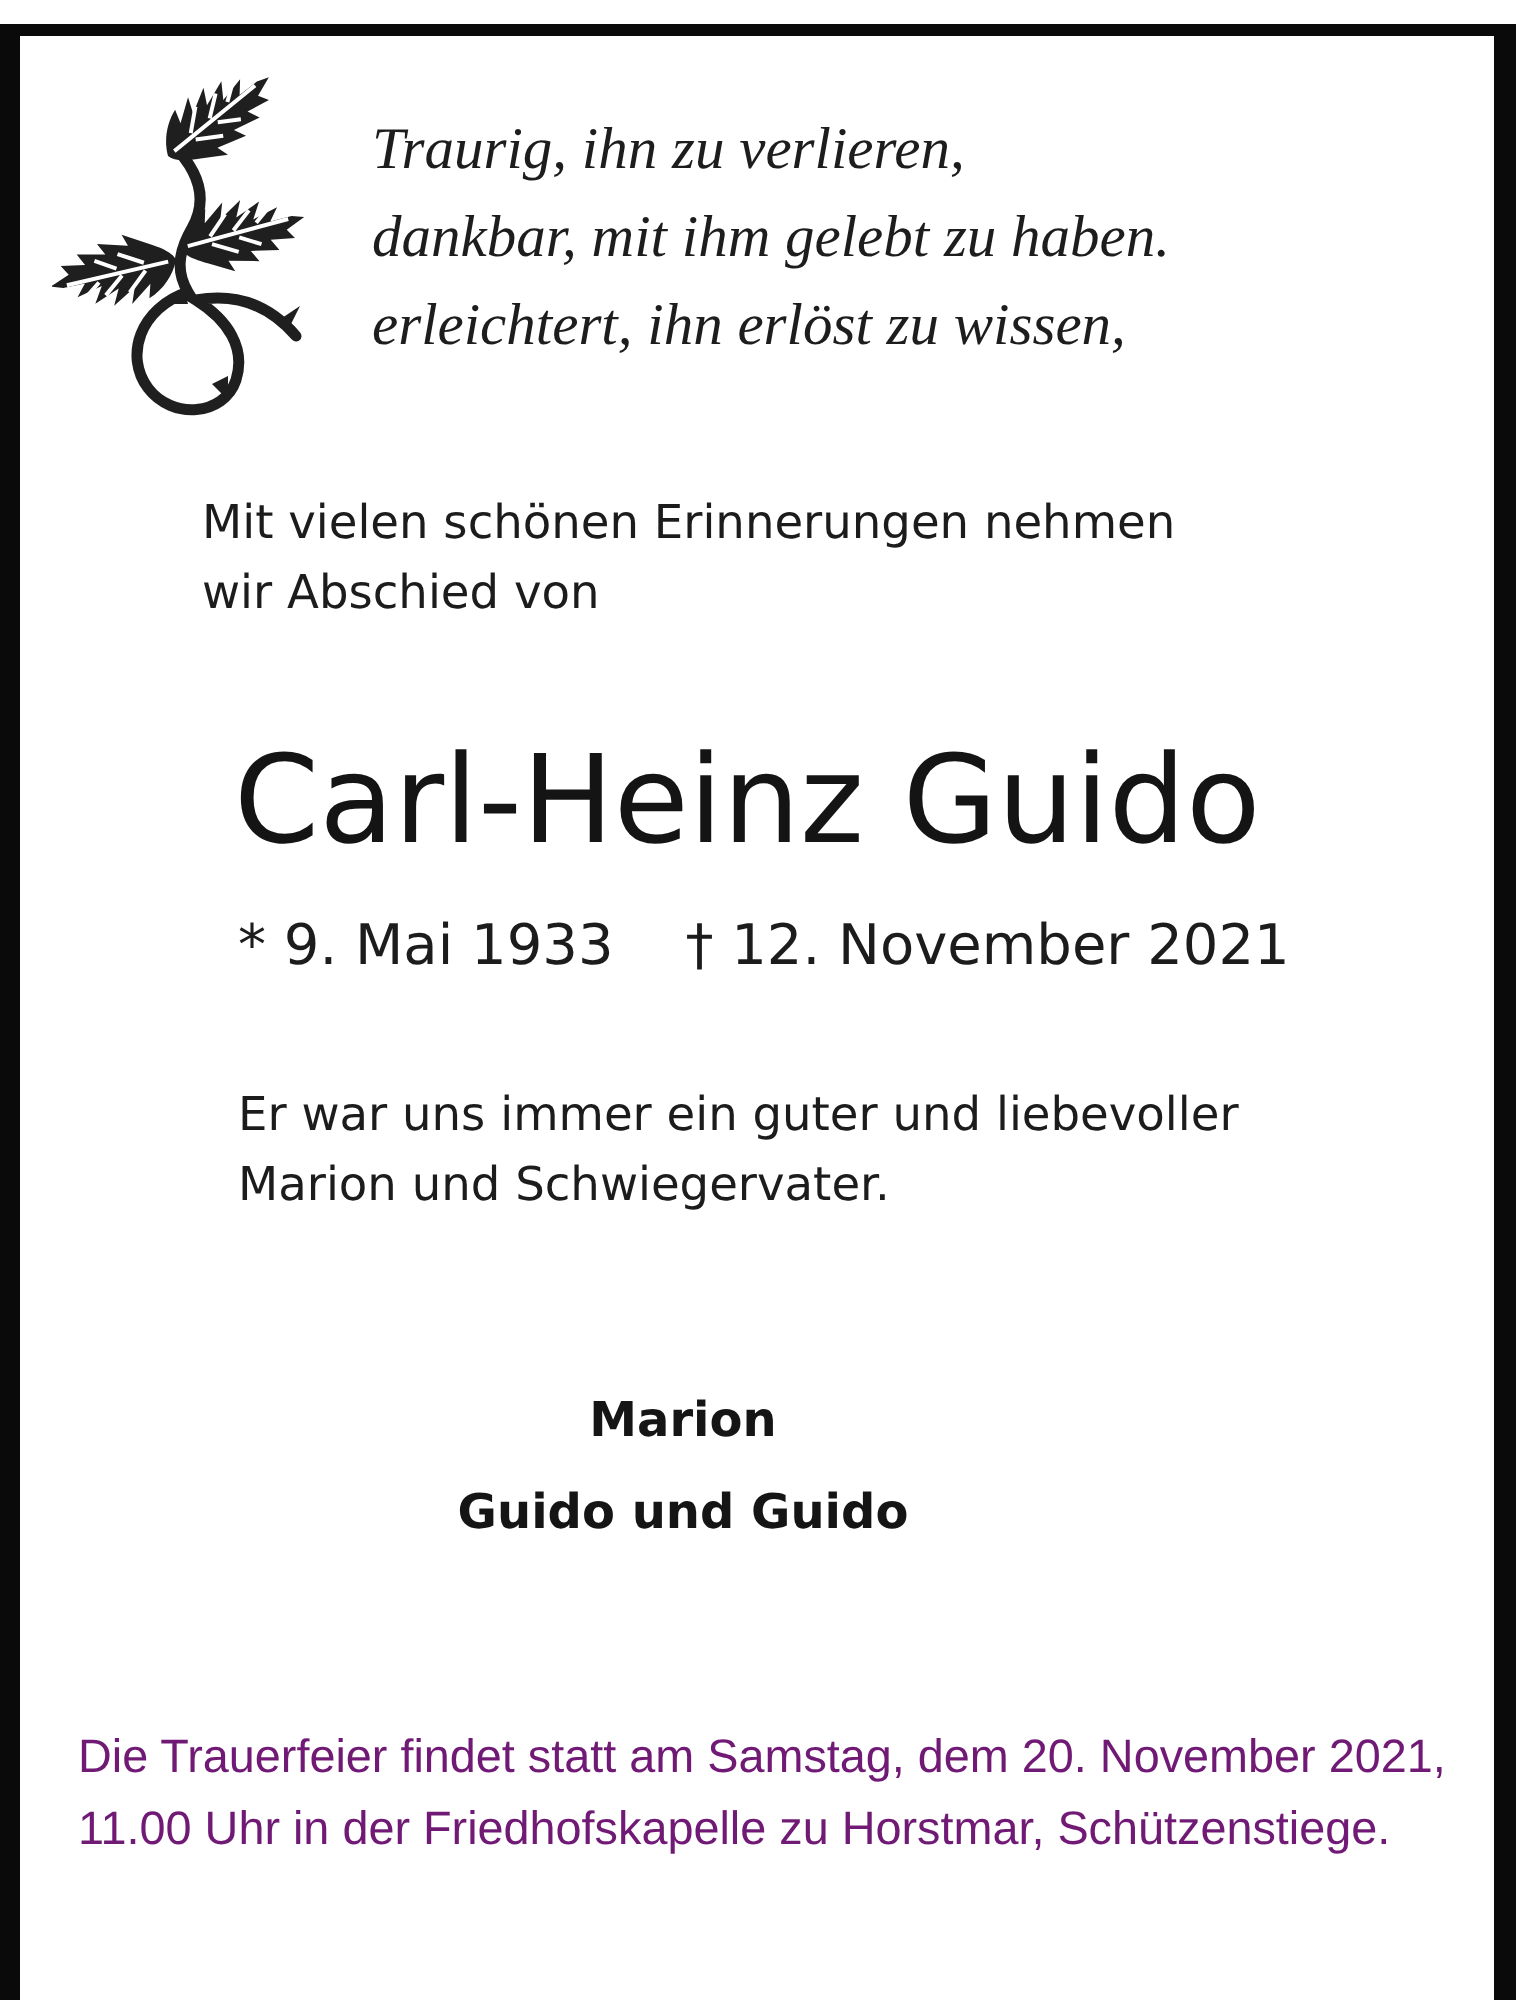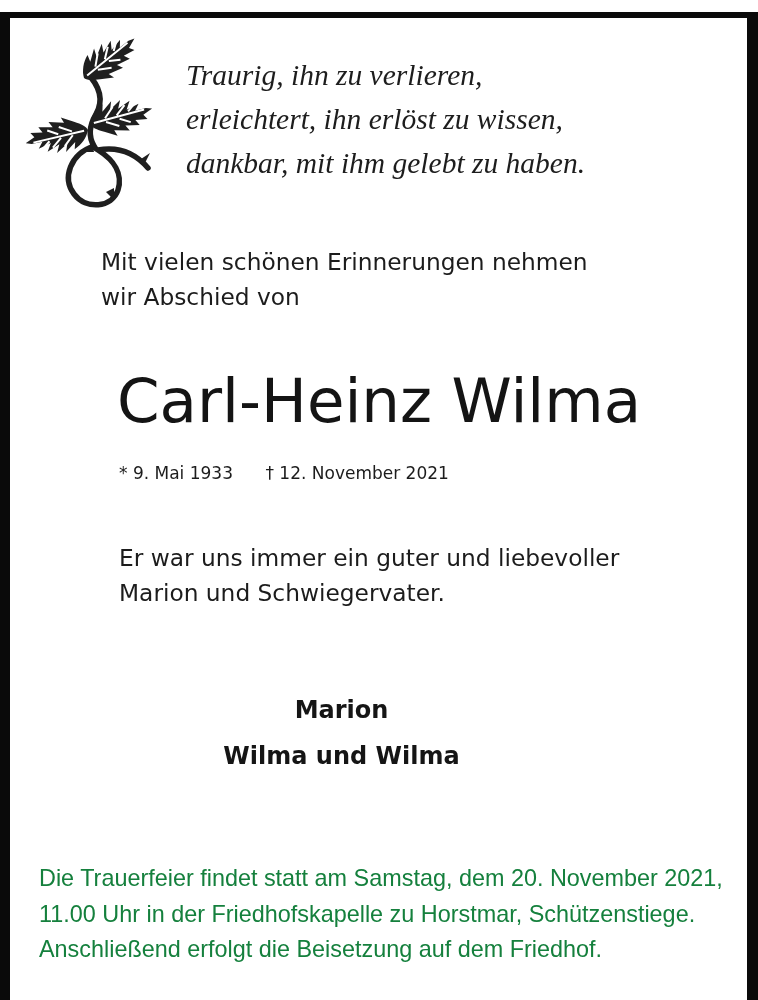--- a/index.html
+++ b/index.html
@@ -58,21 +58,21 @@
     font-size: 61px;
     line-height: 73px;
     white-space: nowrap;
     color: #141414;
   }
   
   .dates {
     position: absolute;
     left: 109px;
     top: 440px;
-    font-size: 17px;
+    font-size: 28px;
     line-height: 30px;
     white-space: nowrap;
   }
   .dates .death {
     margin-left: 27px;
   }
   
   .tribute {
     position: absolute;
     left: 109px;
@@ -96,21 +96,21 @@
   .mourner-2 { top: 723px; }
   
   .funeral {
     position: absolute;
     left: 29px;
     top: 843px;
     font-family: "Liberation Sans", sans-serif;
     font-size: 23.4px;
     line-height: 35.7px;
     white-space: nowrap;
-    color: #15803d;
+    color: #701a75;
   }
   .line { display: block; }
 </style>
 </head>
 <body>
 
 <div class="page">
 
   <svg class="ornament" viewBox="0 0 140 180" xmlns="http://www.w3.org/2000/svg" aria-hidden="true">
     <defs>
@@ -133,43 +133,42 @@
     <g transform="translate(64,92) rotate(-14)">
         <use href="#leaf"></use>
       </g>
     <g transform="translate(62,98) rotate(168)">
         <use href="#leaf"></use>
       </g>
   </svg>
 
   <div class="epitaph">
     <span class="line">Traurig, ihn zu verlieren,</span>
+    <span class="line">dankbar, mit ihm gelebt zu haben.</span>
     <span class="line">erleichtert, ihn erlöst zu wissen,</span>
-    <span class="line">dankbar, mit ihm gelebt zu haben.</span>
   </div>
 
   <div class="intro">
     <span class="line">Mit vielen schönen Erinnerungen nehmen</span>
     <span class="line">wir Abschied von</span>
   </div>
 
-  <div class="name">Carl-Heinz Wilma</div>
+  <div class="name">Carl-Heinz Guido</div>
 
   <div class="dates">
     <span class="birth">* 9. Mai 1933</span>
     <span class="death">† 12. November 2021</span>
   </div>
 
   <div class="tribute">
     <span class="line">Er war uns immer ein guter und liebevoller</span>
     <span class="line">Marion und Schwiegervater.</span>
   </div>
 
   <div class="mourner mourner-1">Marion</div>
-  <div class="mourner mourner-2">Wilma und Wilma</div>
+  <div class="mourner mourner-2">Guido und Guido</div>
 
   <div class="funeral">
     <span class="line">Die Trauerfeier findet statt am Samstag, dem 20. November 2021,</span>
     <span class="line">11.00 Uhr in der Friedhofskapelle zu Horstmar, Schützenstiege.</span>
-    <span class="line">Anschließend erfolgt die Beisetzung auf dem Friedhof.</span>
   </div>
 
 </div>
 
 </body></html>

